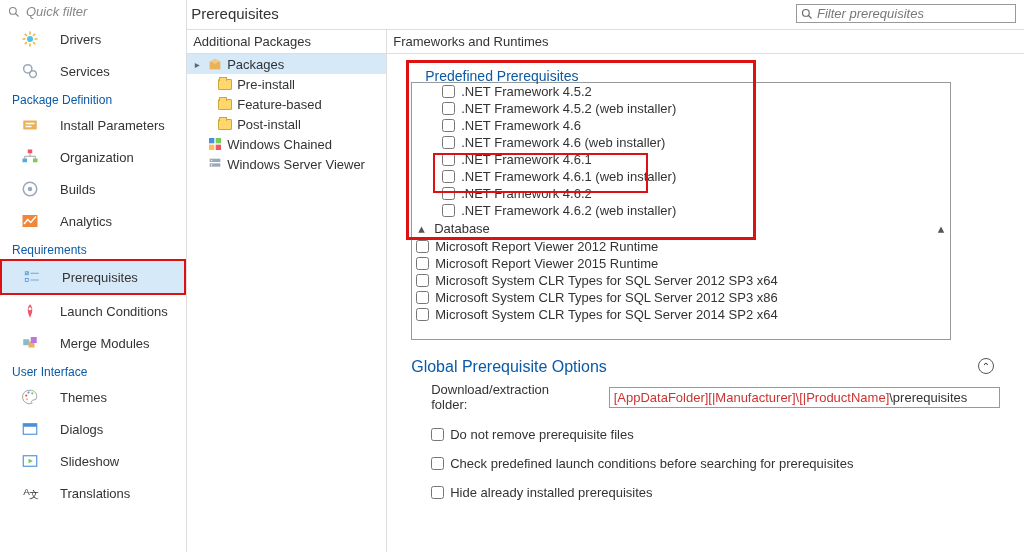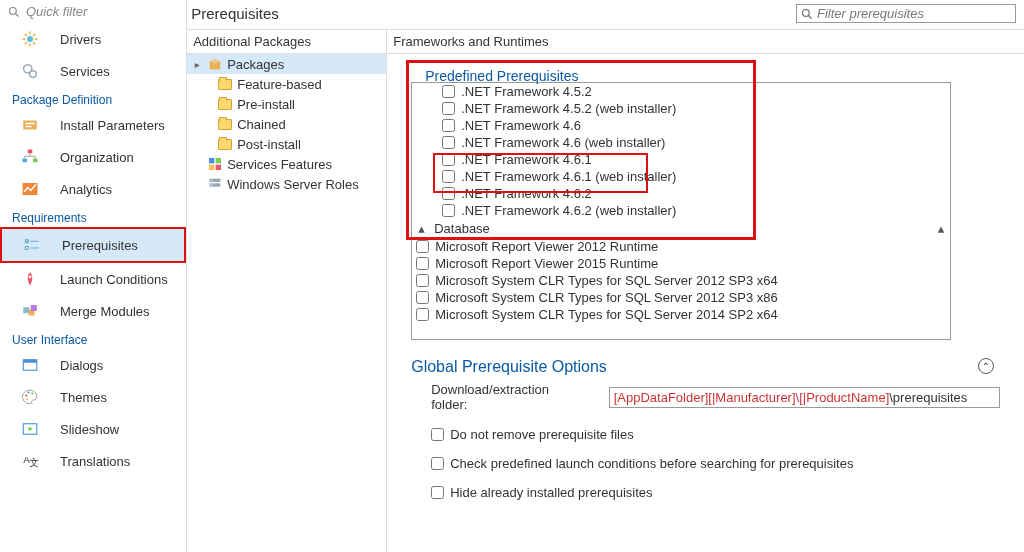--- a/index.html
+++ b/index.html
@@ -132,20 +132,29 @@
             <rect x="2" y="14" width="6" height="5" fill="#5ad"></rect>
             <rect x="16" y="14" width="6" height="5" fill="#7c5"></rect>
             <path d="M12 7 V11 M12 11 H5 V14 M12 11 H19 V14" stroke="#888" fill="none"></path>
           </svg>
         </span>
       <span class="nav-item-label">Organization</span>
     </div>
     <div class="nav-item">
       <span class="ic">
           <svg class="svg16" viewBox="0 0 24 24">
+            <circle cx="12" cy="12" r="9" fill="none" stroke="#9aa8b8" stroke-width="2"></circle>
+            <circle cx="12" cy="12" r="3" fill="#9aa8b8"></circle>
+          </svg>
+        </span>
+      <span class="nav-item-label">Builds</span>
+    </div>
+    <div class="nav-item">
+      <span class="ic">
+          <svg class="svg16" viewBox="0 0 24 24">
             <rect x="2" y="4" width="20" height="16" fill="#f0863a"></rect>
             <polyline points="4,16 9,10 13,14 20,6" stroke="#fff" fill="none" stroke-width="2"></polyline>
           </svg>
         </span>
       <span class="nav-item-label">Analytics</span>
     </div>
 
     <div class="nav-section-title">Requirements</div>
     <div class="nav-item selected nav-red-box">
       <span class="ic">
@@ -176,37 +185,37 @@
             <rect x="13" y="4" width="8" height="8" fill="#b7d"></rect>
           </svg>
         </span>
       <span class="nav-item-label">Merge Modules</span>
     </div>
 
     <div class="nav-section-title">User Interface</div>
     <div class="nav-item">
       <span class="ic">
           <svg class="svg16" viewBox="0 0 24 24">
-            <rect x="3" y="5" width="18" height="14" fill="none" stroke="#4a90d9" stroke-width="1.5"></rect>
-            <rect x="3" y="5" width="18" height="4" fill="#4a90d9"></rect>
-          </svg>
-        </span>
-      <span class="nav-item-label">Dialogs</span>
-    </div>
-    <div class="nav-item">
-      <span class="ic">
-          <svg class="svg16" viewBox="0 0 24 24">
             <path d="M12 3 a9 9 0 1 0 3 17 c-2-1-1-4 2-4 a4 4 0 0 0 4-4 C21 6 17 3 12 3Z" fill="#fff" stroke="#888"></path>
             <circle cx="7" cy="10" r="1.5" fill="#e56"></circle>
             <circle cx="10" cy="6" r="1.5" fill="#5ad"></circle>
             <circle cx="15" cy="7" r="1.5" fill="#7c5"></circle>
             <circle cx="8" cy="15" r="1.5" fill="#fb5"></circle>
           </svg>
         </span>
       <span class="nav-item-label">Themes</span>
+    </div>
+    <div class="nav-item">
+      <span class="ic">
+          <svg class="svg16" viewBox="0 0 24 24">
+            <rect x="3" y="5" width="18" height="14" fill="none" stroke="#4a90d9" stroke-width="1.5"></rect>
+            <rect x="3" y="5" width="18" height="4" fill="#4a90d9"></rect>
+          </svg>
+        </span>
+      <span class="nav-item-label">Dialogs</span>
     </div>
     <div class="nav-item">
       <span class="ic">
           <svg class="svg16" viewBox="0 0 24 24">
             <rect x="3" y="5" width="18" height="14" fill="none" stroke="#4a90d9" stroke-width="1.5"></rect>
             <polygon points="10,9 16,12 10,15" fill="#7c5"></polygon>
           </svg>
         </span>
       <span class="nav-item-label">Slideshow</span>
     </div>
@@ -246,64 +255,58 @@
                 <polygon points="4,8 12,4 20,8 12,12" fill="#f0c98a"></polygon>
               </svg>
             </span>
           <span>Packages</span>
         </div>
         <div class="tree-children">
           <div class="tree-node">
               <span class="tic">
                 <span class="folder"></span>
               </span>
-              <span>Feature-based</span>
-            </div>
-          <div class="tree-node">
-              <span class="tic">
-                <span class="folder"></span>
-              </span>
               <span>Pre-install</span>
             </div>
           <div class="tree-node">
               <span class="tic">
                 <span class="folder"></span>
               </span>
-              <span>Chained</span>
+              <span>Feature-based</span>
             </div>
           <div class="tree-node">
               <span class="tic">
                 <span class="folder"></span>
               </span>
               <span>Post-install</span>
             </div>
         </div>
         <div class="tree-node">
           <span class="tw"></span>
           <span class="tic">
               <svg width="16" height="16" viewBox="0 0 24 24">
                 <rect x="3" y="3" width="8" height="8" fill="#4a90d9"></rect>
                 <rect x="13" y="3" width="8" height="8" fill="#7c5"></rect>
                 <rect x="3" y="13" width="8" height="8" fill="#fb5"></rect>
                 <rect x="13" y="13" width="8" height="8" fill="#e56"></rect>
               </svg>
             </span>
-          <span>Services Features</span>
+          <span>Windows Chained</span>
         </div>
         <div class="tree-node">
           <span class="tw"></span>
           <span class="tic">
               <svg width="16" height="16" viewBox="0 0 24 24">
                 <rect x="4" y="4" width="16" height="5" fill="#9aa8b8"></rect>
                 <rect x="4" y="11" width="16" height="5" fill="#9aa8b8"></rect>
                 <circle cx="7" cy="6.5" r="1" fill="#fff"></circle>
                 <circle cx="7" cy="13.5" r="1" fill="#fff"></circle>
               </svg>
             </span>
-          <span>Windows Server Roles</span>
+          <span>Windows Server Viewer</span>
         </div>
       </div>
 
       <div class="main-panel">
         <div class="panel-head">Frameworks and Runtimes</div>
 
         <div class="fw-body">
 
           <div style="position:relative;">
             <div class="fieldset-title" style="position:relative; z-index:3; margin-left:14px;">Predefined Prerequisites</div>

